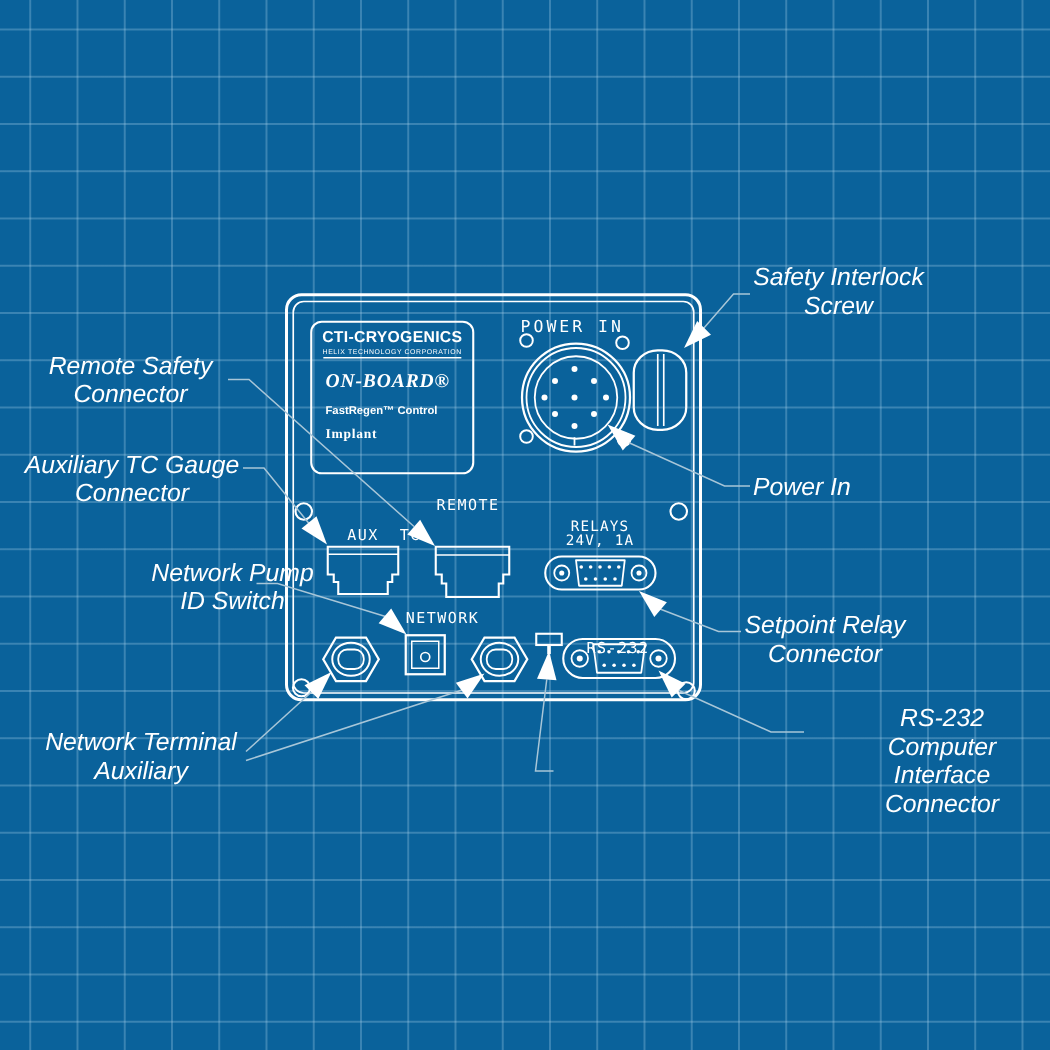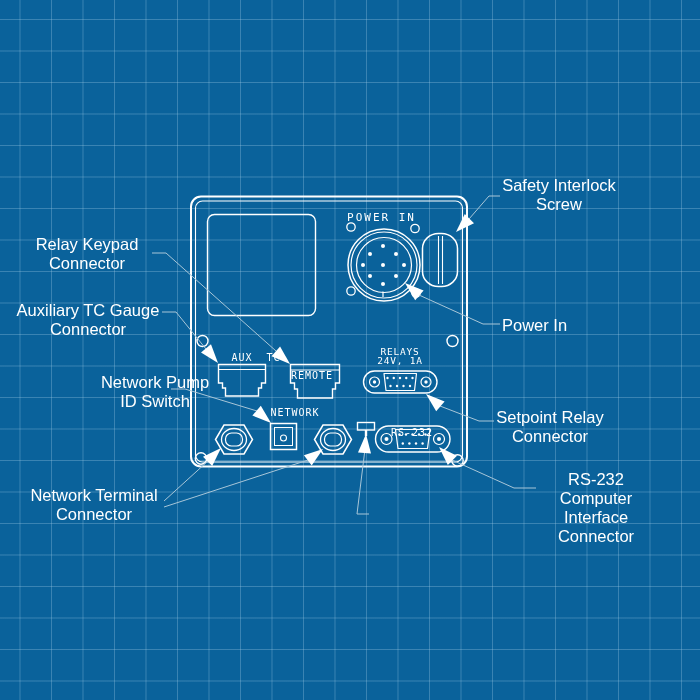--- a/index.html
+++ b/index.html
@@ -9,21 +9,21 @@
     background-image:
       linear-gradient(to right, rgba(170,210,235,.30) 1px, transparent 1px),
       linear-gradient(to bottom, rgba(170,210,235,.30) 1px, transparent 1px);
     background-size:31.5px 31.5px;
     background-position:19.5px 19px;
     font-family:"Liberation Sans", sans-serif;
   }
   svg.art { position:absolute; left:0; top:0; }
   .callout {
     position:absolute; color:#fff; font-size:16.5px; line-height:1.16;
-    white-space:pre-line; text-align:center; transform:translateX(-50%);
+    white-space:pre-line; text-align:center; transform:translateX(-50%);font-style:italic;
   }
   .callout.la { transform:none; text-align:left; }
   .port-label {
     position:absolute; color:#fff; font-family:"DejaVu Sans Mono", monospace;
     font-size:10px; letter-spacing:1px; line-height:1; white-space:pre;
     transform:translateX(-50%); text-align:center;
   }
   .port-label.big { font-size:11px; letter-spacing:2px; }
   .port-label.two { white-space:pre-line; line-height:9px; font-size:9.5px; letter-spacing:0.8px; }
   .plate-text { position:absolute; left:207px; top:214px; width:109px; height:102px; color:#fff; }
@@ -176,38 +176,45 @@
       <polygon points="218,363 201,352.4 211,344.2"></polygon>
       <polygon points="271,423 252.4,415.5 260.8,405.7"></polygon>
       <polygon points="221,448 212.2,466 203,456.8"></polygon>
       <polygon points="323,449 311.7,465.6 303.9,455.2"></polygon>
       <polygon points="366,434 371,453.5 358,452.5"></polygon>
       <polygon points="426,394 444.6,401.5 436.2,411.3"></polygon>
       <polygon points="439,447 457,455.8 447.8,465"></polygon>
     </g>
   </svg>
 
+  <div class="plate-text">
+    <div class="plate-brand">CTI-CRYOGENICS</div>
+    <div class="plate-sub">HELIX TECHNOLOGY CORPORATION</div>
+    <div class="plate-product">ON-BOARD®</div>
+    <div class="plate-feature">FastRegen™ Control</div>
+    <div class="plate-model">Implant</div>
+  </div>
 
   <div class="port-label big" style="left:381.5px; top:212px;">POWER IN</div>
   <div class="port-label" style="left:241px; top:352.5px;padding-left:30px;">AUX  TC</div>
-  <div class="port-label" style="left:312px; top:371px;">REMOTE</div>
+  <div class="port-label" style="left:312px; top:333px;">REMOTE</div>
   <div class="port-label two" style="left:400px; top:347px;">RELAYS
 24V, 1A</div>
   <div class="port-label" style="left:283px; top:408px;margin-left:12px;">NETWORK</div>
   <div class="port-label" style="left:412px; top:428px;">RS-232</div>
 
   <div class="callout" style="left:559px; top:176px;">Safety Interlock
 Screw</div>
   <div class="callout la" style="left:502px; top:316px;">Power In</div>
-  <div class="callout" style="left:87px; top:235px;">Relay Keypad
+  <div class="callout" style="left:87px; top:235px;">Remote Safety
 Connector</div>
   <div class="callout" style="left:88px; top:301px;">Auxiliary TC Gauge
 Connector</div>
   <div class="callout" style="left:112px; top:373px;margin-left:43px;">Network Pump
 ID Switch</div>
   <div class="callout" style="left:94px; top:486px;">Network Terminal
-Connector</div>
+Auxiliary</div>
   <div class="callout" style="left:550px; top:408px;">Setpoint Relay
 Connector</div>
-  <div class="callout" style="left:596px; top:470px;">RS-232 Computer
+  <div class="callout" style="left:628px; top:470px;">RS-232 Computer
 Interface Connector</div>
 
 </div>
 
 </body></html>

